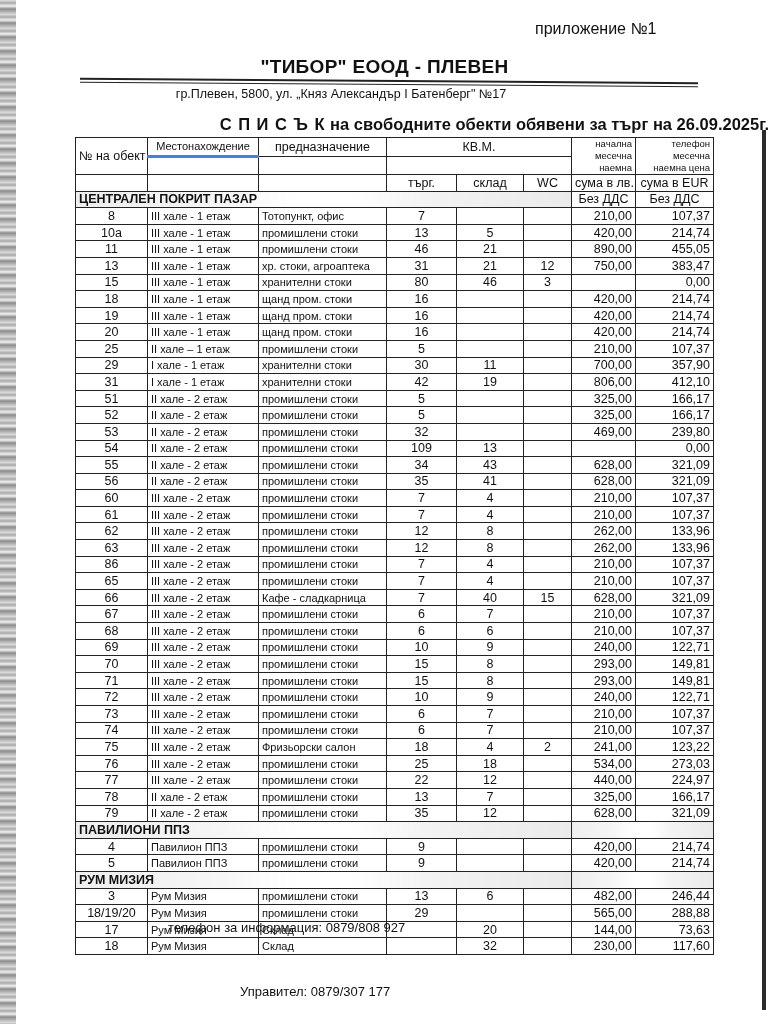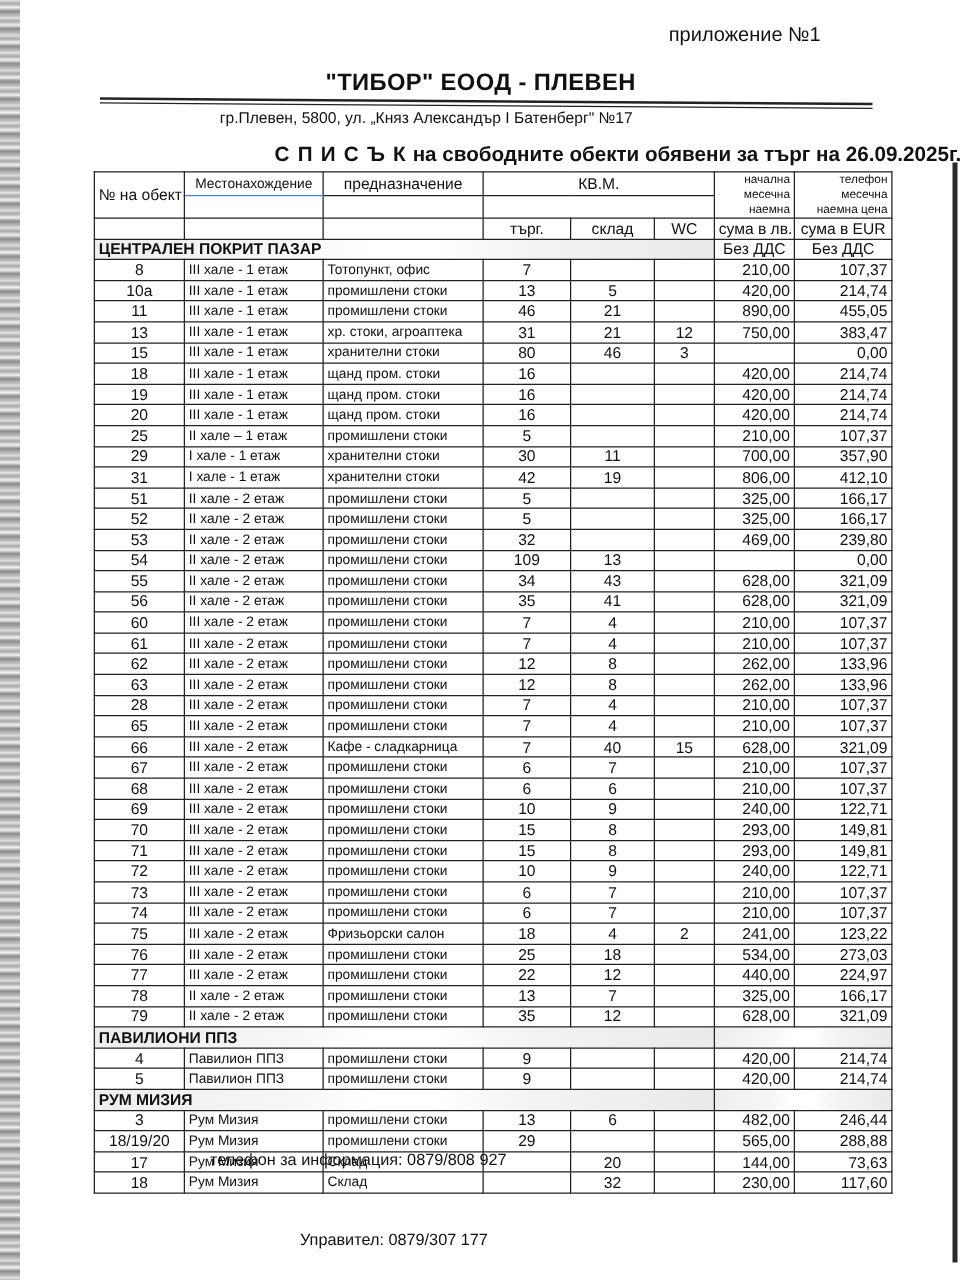--- a/index.html
+++ b/index.html
@@ -76,21 +76,21 @@
       <col style="width:128px">
     <col style="width:70px">
       <col style="width:67px">
       <col style="width:48px">
     <col style="width:64px">
       <col style="width:78px">
   </colgroup>
   <tbody id="tbody">
     <tr class="hdr">
       <td class="big" rowspan="2" style="height:36px">№ на обект</td>
-      <td style="text-align:center;border-bottom:1px solid #3b82f6;">Местонахождение</td>
+      <td style="text-align:center;border-bottom:3px solid #3b82f6;">Местонахождение</td>
       <td class="big">предназначение</td>
       <td class="big" colspan="3">КВ.М.</td>
       <td class="small" rowspan="2" style="white-space:normal;">начална месечна наемна</td>
       <td class="small" rowspan="2" style="white-space:normal;">телефон месечна наемна цена</td>
     </tr>
     <tr class="hdr">
       <td></td>
       <td></td>
       <td colspan="3" style="height:6px"></td>
     </tr>
@@ -313,21 +313,21 @@
         <td class="c-no">63</td>
         <td class="c-loc">III хале - 2 етаж</td>
         <td class="c-use">промишлени стоки</td>
         <td class="c-num">12</td>
         <td class="c-num">8</td>
         <td class="c-num"></td>
         <td class="c-money">262,00</td>
         <td class="c-money">133,96</td>
       </tr>
       <tr>
-        <td class="c-no">28</td>
+        <td class="c-no">86</td>
         <td class="c-loc">III хале - 2 етаж</td>
         <td class="c-use">промишлени стоки</td>
         <td class="c-num">7</td>
         <td class="c-num">4</td>
         <td class="c-num"></td>
         <td class="c-money">210,00</td>
         <td class="c-money">107,37</td>
       </tr>
       <tr>
         <td class="c-no">65</td>

